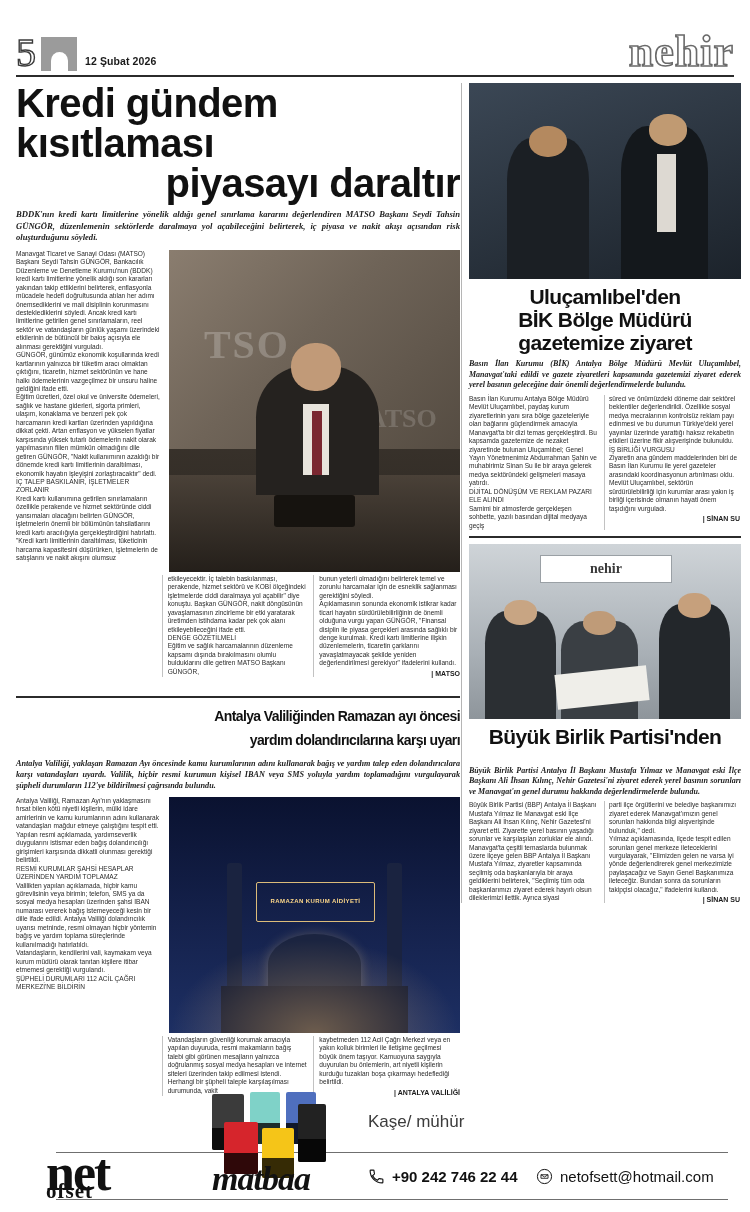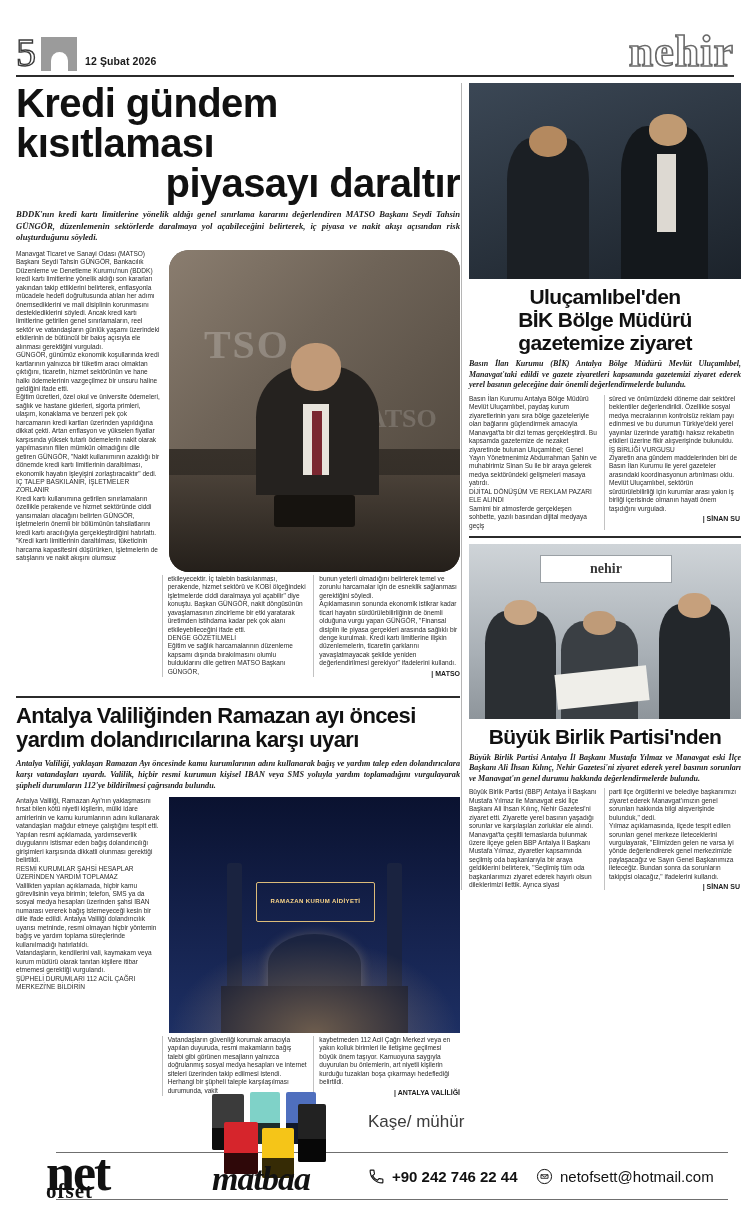--- a/index.html
+++ b/index.html
@@ -80,21 +80,20 @@
   .story1-grid .sep{width:1px;background:#c2c2c2;margin:0 5px;}
 
   .feature-photo{
     width:291px;height:322px;margin-left:6px;margin-bottom:3px;
     float:right;
   }
 
   
   .ph-press{
     background:linear-gradient(180deg,#6d6258 0%,#5a5048 38%,#3e372f 39%,#2c2722 100%);
-    border-radius:20px;
   }
   .ph-press .bkdrop{position:absolute;left:0;top:0;right:0;height:62%;
     background:linear-gradient(135deg,#8a7d6f 0%,#6f6458 45%,#554c42 100%);}
   .ph-press .wordmark{position:absolute;left:12%;top:22%;font-family:"Liberation Serif",serif;
     font-size:40px;color:rgba(255,255,255,.22);font-weight:700;letter-spacing:2px;}
   .ph-press .wordmark2{position:absolute;right:8%;top:48%;font-family:"Liberation Serif",serif;
     font-size:26px;color:rgba(255,255,255,.16);font-weight:700;}
   .ph-press .desk{position:absolute;left:0;right:0;bottom:0;height:30%;
     background:linear-gradient(180deg,#4a4138,#241f1a);}
   .ph-press .suit{position:absolute;left:30%;bottom:24%;width:42%;height:40%;
@@ -136,21 +135,21 @@
   .ph-mosque .min2{position:absolute;right:20%;bottom:10%;width:5%;height:62%;background:#1a2340;border-radius:3px 3px 0 0;}
   .ph-mosque .mah{position:absolute;left:30%;top:36%;width:40%;height:16%;
     border:1px solid rgba(255,215,130,.85);border-radius:2px;
     display:flex;align-items:center;justify-content:center;text-align:center;}
   .ph-mosque .mah span{font-size:6px;line-height:7px;color:#ffd98a;font-weight:700;letter-spacing:.4px;}
   .ph-mosque .glow{position:absolute;left:0;right:0;bottom:0;height:40%;
     background:radial-gradient(ellipse at 50% 100%,rgba(255,200,120,.38),transparent 70%);}
 
   
   .sec2{margin-top:6px;}
-  .h2{font-size:22px;line-height:24px;text-align:left;}
+  .h2{font-size:14px;line-height:24px;text-align:right;}
   .sec2-grid{display:flex;margin-top:5px;}
   .sec2-grid .c{width:144px;}
   .sec2-grid .sep{width:1px;background:#c2c2c2;margin:0 5px;}
   .mosque-photo{width:291px;height:236px;float:right;margin-left:6px;margin-bottom:3px;}
 
   
   .h3{font-size:21px;line-height:23px;text-align:center;}
   .rcol-grid{display:flex;margin-top:4px;}
   .rcol-grid .c{width:131px;}
   .rcol-grid .sep{width:1px;background:#c2c2c2;margin:0 4px;}
@@ -301,21 +300,21 @@
         <div class="m2"></div>
           <div class="m2h"></div>
         <div class="m3"></div>
           <div class="m3h"></div>
         <div class="paper"></div>
       </div>
 
       <div class="headline h3" style="margin-top:6px;">
         <span style="display:block">Büyük Birlik Partisi'nden</span>
       </div>
-      <div class="lede" style="margin-top:5px;font-size:8px;line-height:10.4px;font-family:Liberation Serif, serif;">Büyük Birlik Partisi Antalya İl Başkanı Mustafa Yılmaz ve Manavgat eski İlçe Başkanı Ali İhsan Kılınç, Nehir Gazetesi'ni ziyaret ederek yerel basının sorunları ve Manavgat'ın genel durumu hakkında değerlendirmelerde bulundu.</div>
+      <div class="lede" style="margin-top:18px;font-size:8px;line-height:10.4px;font-family:Liberation Serif, serif;">Büyük Birlik Partisi Antalya İl Başkanı Mustafa Yılmaz ve Manavgat eski İlçe Başkanı Ali İhsan Kılınç, Nehir Gazetesi'ni ziyaret ederek yerel basının sorunları ve Manavgat'ın genel durumu hakkında değerlendirmelerde bulundu.</div>
 
       <div class="rcol-grid">
         <div class="c">
             <div class="body-col">Büyük Birlik Partisi (BBP) Antalya İl Başkanı Mustafa Yılmaz ile Manavgat eski İlçe Başkanı Ali İhsan Kılınç, Nehir Gazetesi'ni ziyaret etti. Ziyarette yerel basının yaşadığı sorunlar ve karşılaşılan zorluklar ele alındı.
 Manavgat'ta çeşitli temaslarda bulunmak üzere ilçeye gelen BBP Antalya İl Başkanı Mustafa Yılmaz, ziyaretler kapsamında seçilmiş oda başkanlarıyla bir araya geldiklerini belirterek, "Seçilmiş tüm oda başkanlarımızı ziyaret ederek hayırlı olsun dileklerimizi ilettik. Ayrıca siyasi</div>
           </div>
         <div class="sep"></div>
         <div class="c">
           <div class="body-col">parti ilçe örgütlerini ve belediye başkanımızı ziyaret ederek Manavgat'ımızın genel sorunları hakkında bilgi alışverişinde bulunduk," dedi.
 Yılmaz açıklamasında, ilçede tespit edilen sorunları genel merkeze ileteceklerini vurgulayarak, "Elimizden gelen ne varsa iyi yönde değerlendirerek genel merkezimizle paylaşacağız ve Sayın Genel Başkanımıza ileteceğiz. Bundan sonra da sorunların takipçisi olacağız," ifadelerini kullandı.</div>

